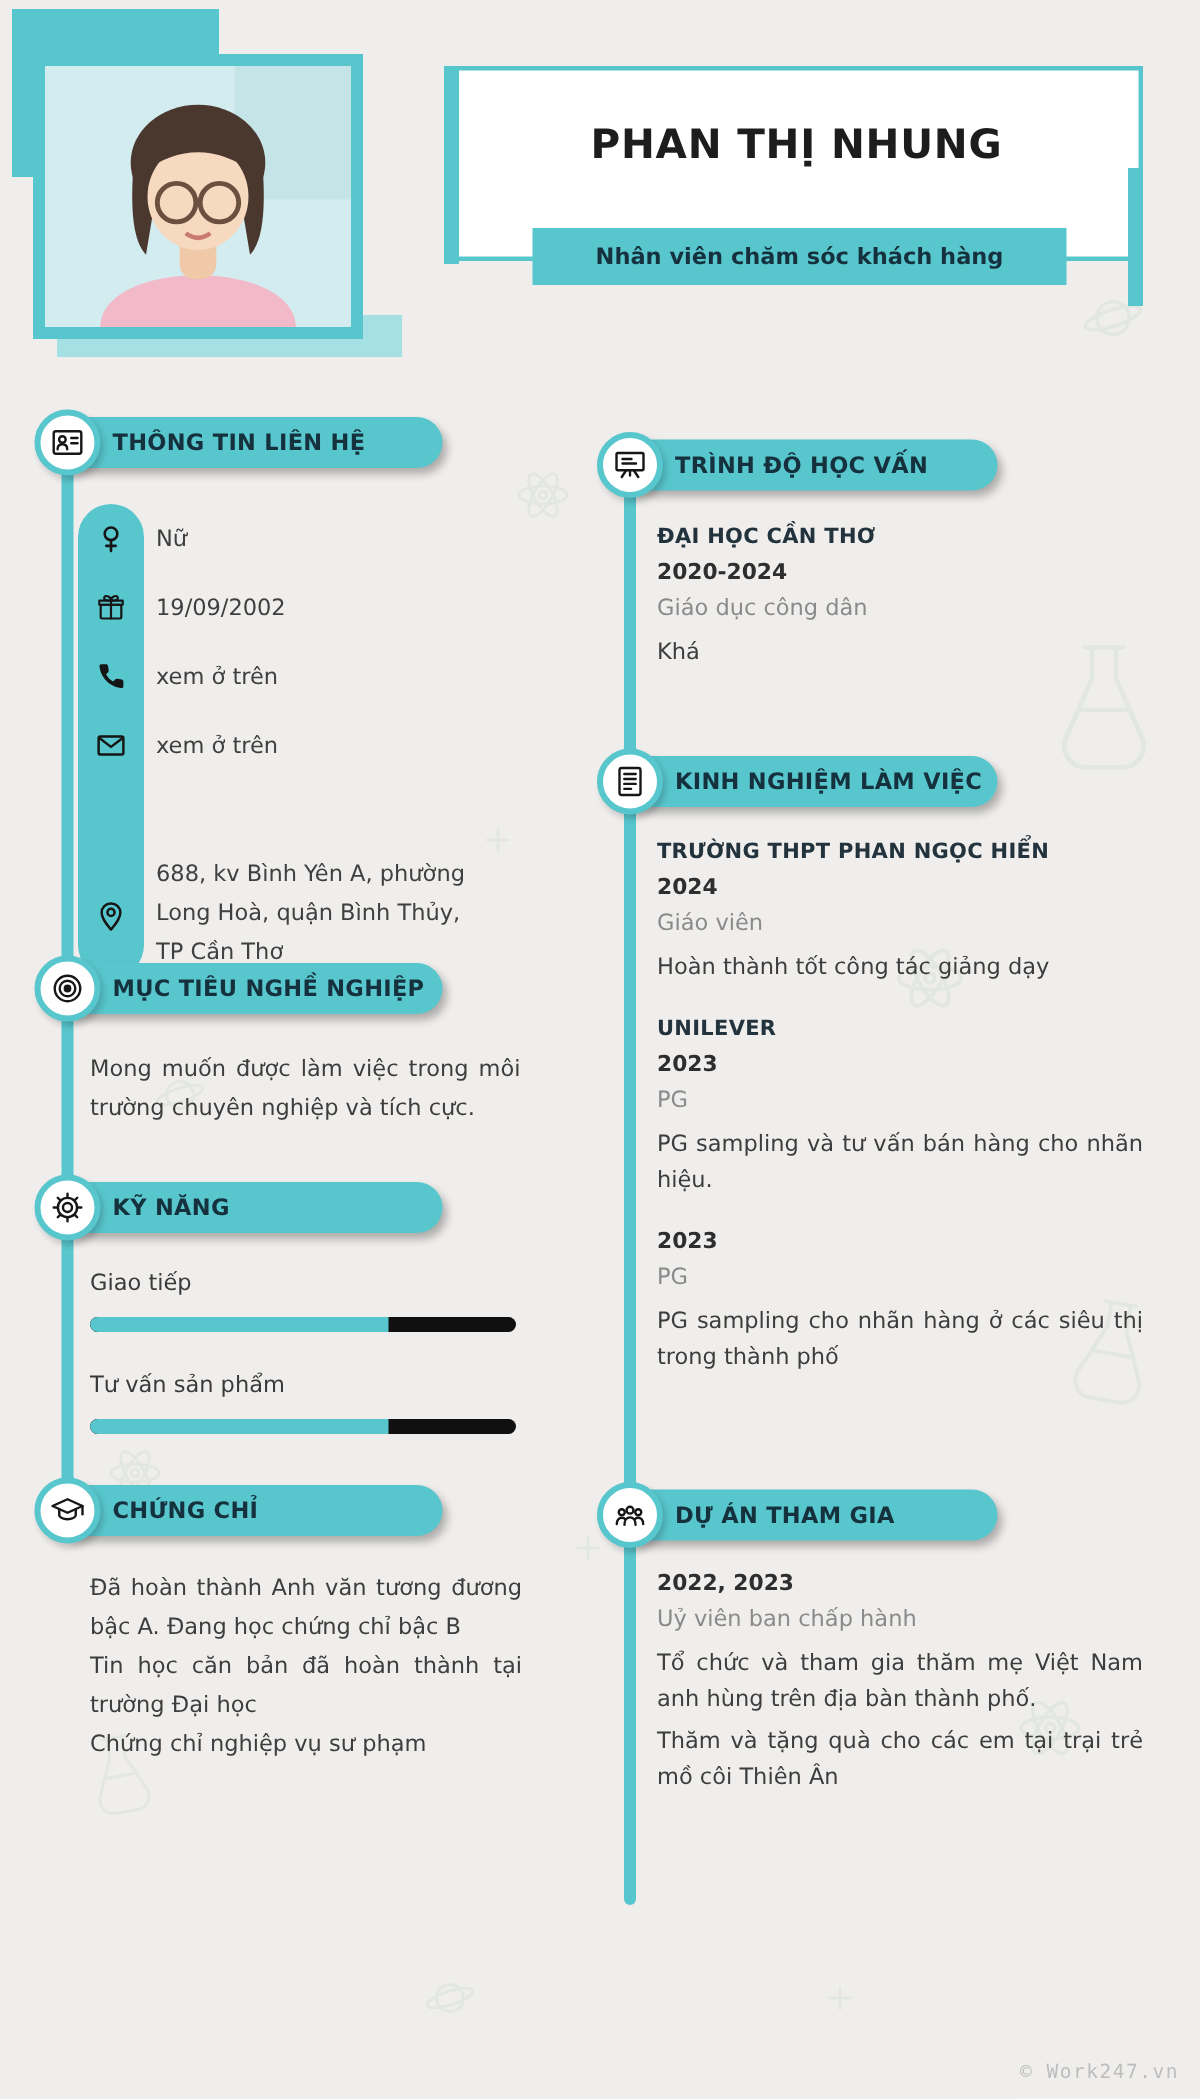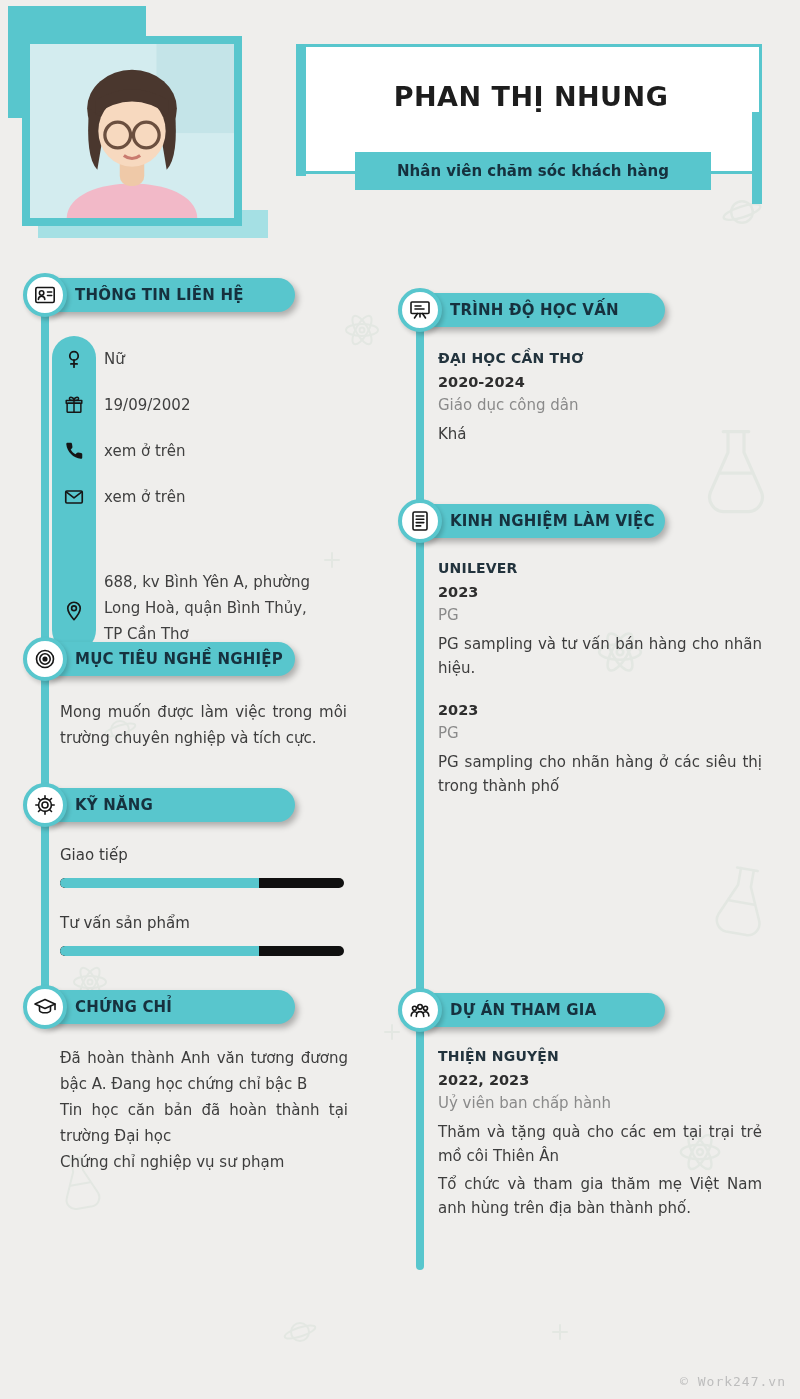--- a/index.html
+++ b/index.html
@@ -283,20 +283,26 @@
     <span class="sec-circle">
       <svg width="24" height="24" viewBox="0 0 24 24" class="icon-stroke">
           <rect x="5" y="3" width="14" height="18" rx="1.5"></rect>
           <path d="M8.2,7 h7.6 M8.2,10.3 h7.6 M8.2,13.6 h7.6 M8.2,16.9 h4.5"></path>
         </svg>
     </span>
     <span class="sec-banner" style="width:245px;">KINH NGHIỆM LÀM VIỆC</span>
   </div>
   <div class="abs entries" style="left:438px; top:560px; width:324px;">
     <div class="entry">
+      <div class="org">TRƯỜNG THPT PHAN NGỌC HIỂN</div>
+      <div class="time">2024</div>
+      <div class="role">Giáo viên</div>
+      <div class="desc">Hoàn thành tốt công tác giảng dạy</div>
+    </div>
+    <div class="entry">
       <div class="org">UNILEVER</div>
       <div class="time">2023</div>
       <div class="role">PG</div>
       <div class="desc">PG sampling và tư vấn bán hàng cho nhãn hiệu.</div>
     </div>
     <div class="entry">
       <div class="time">2023</div>
       <div class="role">PG</div>
       <div class="desc">PG sampling cho nhãn hàng ở các siêu thị trong thành phố</div>
     </div>
@@ -308,23 +314,22 @@
           <circle cx="6.5" cy="10.2" r="2"></circle>
           <circle cx="12" cy="8.8" r="2.3"></circle>
           <circle cx="17.5" cy="10.2" r="2"></circle>
           <path d="M3.2,18 C3.2,15.2 4.8,13.8 6.5,13.8 C7.5,13.8 8.4,14.2 9,15 M20.8,18 C20.8,15.2 19.2,13.8 17.5,13.8 C16.5,13.8 15.6,14.2 15,15 M8.3,18.5 C8.3,15.4 10,13.6 12,13.6 C14,13.6 15.7,15.4 15.7,18.5"></path>
         </svg>
     </span>
     <span class="sec-banner" style="width:245px;">DỰ ÁN THAM GIA</span>
   </div>
   <div class="abs entries" style="left:438px; top:1048px; width:324px;">
     <div class="entry">
-      <div class="org">THIỆN NGUYỆN</div>
       <div class="time">2022, 2023</div>
       <div class="role">Uỷ viên ban chấp hành</div>
+      <div class="desc">Tổ chức và tham gia thăm mẹ Việt Nam anh hùng trên địa bàn thành phố.</div>
       <div class="desc">Thăm và tặng quà cho các em tại trại trẻ mồ côi Thiên Ân</div>
-      <div class="desc">Tổ chức và tham gia thăm mẹ Việt Nam anh hùng trên địa bàn thành phố.</div>
     </div>
   </div>
 
   <div class="abs footer">© Work247.vn</div>
 
 </div>
 
 </body></html>

